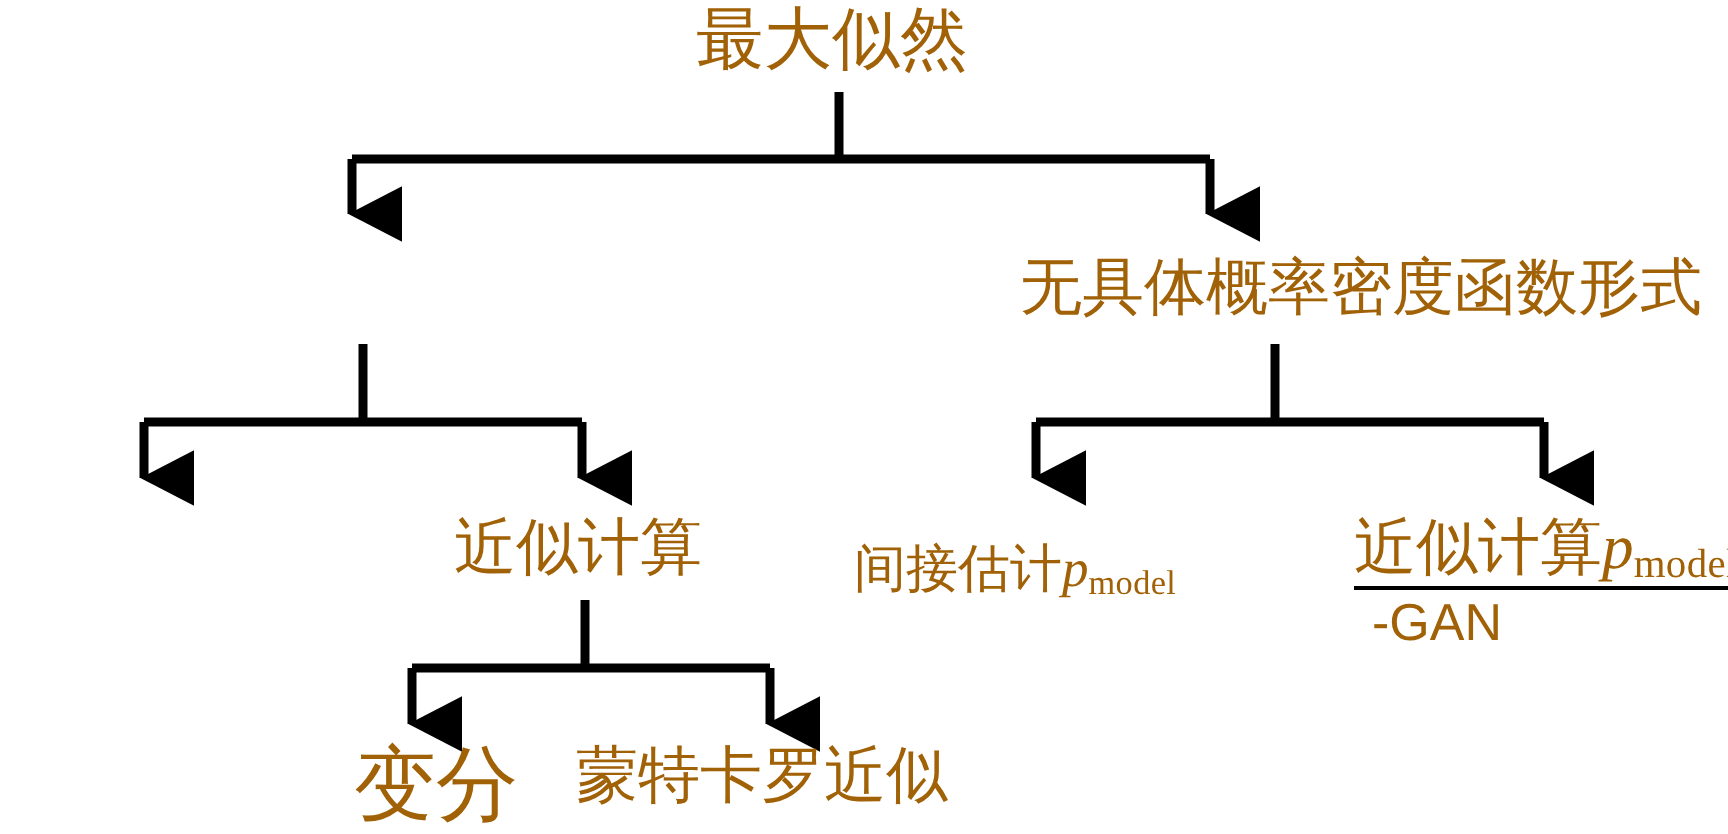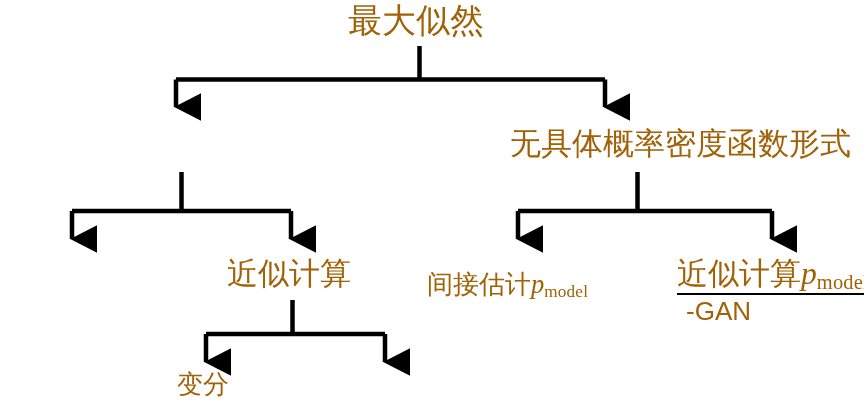--- a/index.html
+++ b/index.html
@@ -31,21 +31,21 @@
     font-family: "Liberation Serif", "DejaVu Serif", serif;
     line-height: 1;
   }
   .n-root      { left: 348px; top: 4px;   font-size: 34px; }
   .n-l2-left   { left: 8px;   top: 128px; font-size: 31px; }
   .n-l2-right  { left: 472px; top: 128px; font-size: 31px; margin-left: 38px; }
   .n-l3-a      { left: 0px;   top: 258px; font-size: 31px; }
   .n-l3-b      { left: 227px; top: 258px; font-size: 31px; }
   .n-l3-c      { left: 427px; top: 258px; font-size: 26px; margin-top: 13px; }
   .n-l3-d      { left: 677px; top: 258px; font-size: 31px; }
-  .n-l4-a      { left: 177px; top: 372px; font-size: 26px; }
+  .n-l4-a      { left: 177px; top: 372px; font-size: 41px; }
   .n-l4-b      { left: 288px; top: 372px; font-size: 31px; }
   .n-gan       { left: 686px; top: 298px; font-size: 26px;
                  font-family: "Liberation Sans", "DejaVu Sans", sans-serif; }
 
   .math-p {
     font-style: italic;
     font-family: "Liberation Serif", "DejaVu Serif", serif;
     font-size: 1.02em;
   }
   .math-sub {
@@ -107,14 +107,15 @@
     <span>间接估计</span><span class="math-p">p</span><span class="math-sub">model</span>
   </div>
 
   <div class="node n-l3-d">
     <span class="underlined"><span>近似计算</span><span class="math-p">p</span><span class="math-sub">model</span></span>
   </div>
 
   <div class="node n-gan">-GAN</div>
 
   <div class="node n-l4-a">变分</div>
+  <div class="node n-l4-b">蒙特卡罗近似</div>
 
 </div>
 
 </body></html>

